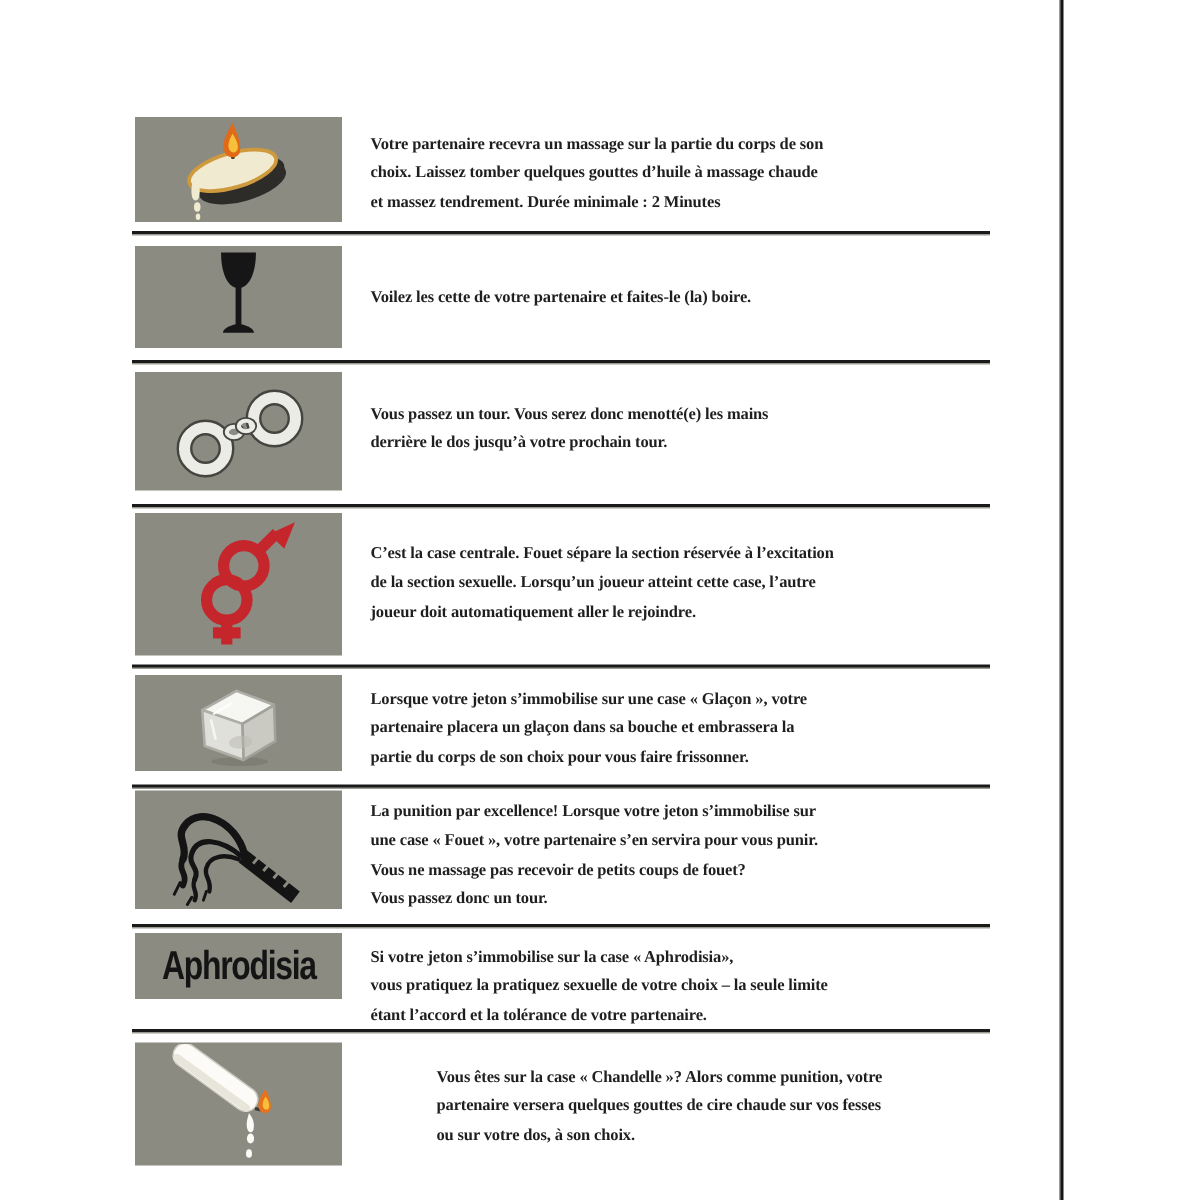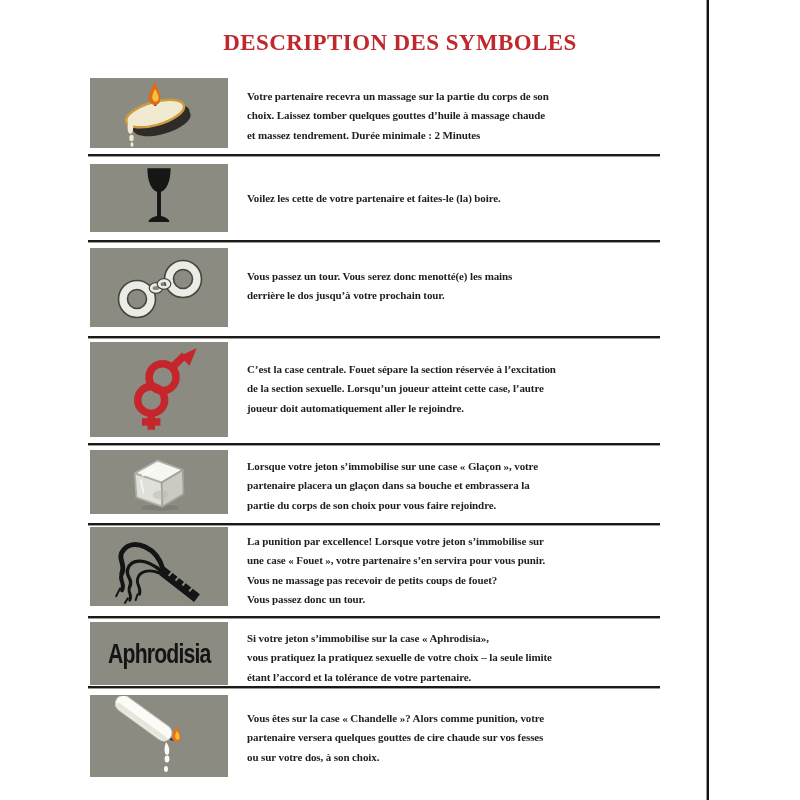--- a/index.html
+++ b/index.html
@@ -17,21 +17,20 @@
          border-left:1px solid #9a9a9a;}
   .aphro{font-family:"Liberation Sans",sans-serif;font-weight:bold;font-size:25px;
          color:#141414;letter-spacing:-1px;transform:scale(.85,1.08);white-space:nowrap;}
   svg{display:block;}
 </style>
 </head>
 <body>
 
 <div id="page">
 
-  <div class="title">DESCRIPTION DES SYMBOLES</div>
 
   <div>
     <div class="iconbox" style="top:78px;height:70px;">
       <svg width="120" height="68" viewBox="0 0 120 68">
         <g transform="rotate(-16 58 34)">
           <ellipse cx="60" cy="44" rx="30" ry="12" fill="#2d2c29"></ellipse>
           <ellipse cx="60" cy="40" rx="30" ry="12" fill="#2d2c29"></ellipse>
           <ellipse cx="56" cy="34" rx="30" ry="11.5" fill="#f0ead0" stroke="#cf9a3e" stroke-width="2.5"></ellipse>
         </g>
         <rect x="55" y="22" width="2.5" height="5" rx="1" fill="#4a3a20"></rect>
@@ -107,21 +106,21 @@
           <polygon points="16,22 46,36 44,64 15,50" fill="#e0e0da" stroke="#aeaea6" stroke-width="2"></polygon>
           <polygon points="72,24 46,36 44,64 70,52" fill="#cacac2" stroke="#a2a29a" stroke-width="2"></polygon>
           <ellipse cx="43" cy="50" rx="9" ry="5" fill="#b8b8b0" opacity=".5"></ellipse>
           <line x1="24" y1="26" x2="40" y2="19" stroke="#ffffff" stroke-width="2" opacity=".8"></line>
           <line x1="22" y1="30" x2="24" y2="46" stroke="#ffffff" stroke-width="2" opacity=".7"></line>
         </g>
       </svg>
     </div>
     <div class="rowtext" style="top:457px;">Lorsque votre jeton s’immobilise sur une case « Glaçon », votre
 partenaire placera un glaçon dans sa bouche et embrassera la
-partie du corps de son choix pour vous faire rejoindre.</div>
+partie du corps de son choix pour vous faire frissonner.</div>
   </div>
   <div class="divider" style="top:523px;"></div>
 
   <div>
     <div class="iconbox" style="top:527px;height:79px;">
       <svg width="112" height="74" viewBox="0 0 112 76">
         <polygon points="62,38 98,66 92,74 56,46" fill="#141414"></polygon>
         <g stroke="#8b8b82" stroke-width="2">
           <line x1="66" y1="47" x2="72" y2="40"></line>
           <line x1="73" y1="52" x2="79" y2="45"></line>
@@ -141,21 +140,21 @@
       </svg>
     </div>
     <div class="rowtext" style="top:532px;">La punition par excellence!  Lorsque votre jeton s’immobilise sur
 une case « Fouet », votre partenaire s’en servira pour vous punir.
 Vous ne massage pas recevoir de petits coups de fouet?
 Vous passez donc un tour.</div>
   </div>
   <div class="divider" style="top:616px;"></div>
 
   <div>
-    <div class="iconbox" style="top:622px;height:63px;">
+    <div class="iconbox" style="top:622px;height:44px;">
       <div class="aphro">Aphrodisia</div>
     </div>
     <div class="rowtext" style="top:629px;">Si votre jeton s’immobilise sur la case « Aphrodisia»,
 vous pratiquez la pratiquez sexuelle de votre choix – la seule limite
 étant l’accord et la tolérance de votre partenaire.</div>
   </div>
   <div class="divider" style="top:686px;"></div>
 
   <div>
     <div class="iconbox" style="top:695px;height:82px;">
@@ -165,19 +164,19 @@
           <rect x="10" y="24" width="62" height="5" rx="2.5" fill="#e8e6db"></rect>
         </g>
         <line x1="66" y1="43" x2="70" y2="44" stroke="#3a3a34" stroke-width="2"></line>
         <path d="M73,30 C69,36 67,40 69,44 C71,47 76,46.5 76.5,43 C77,39 75,34.5 73,30 z" fill="#e8721b"></path>
         <path d="M73,35 C71.3,38 70.5,40.5 71.7,42.6 C72.8,44.4 75.2,44 75.5,41.8 C75.8,39.3 74.4,37 73,35 z" fill="#f7c03a"></path>
         <path d="M62,46 c-1.5,5 -2,8 -1,11 c.8,2.5 3.5,2.5 4,0 c.8,-4 0,-7 -3,-11 z" fill="#fcfbf7"></path>
         <ellipse cx="63" cy="63" rx="2.4" ry="3.4" fill="#fcfbf7"></ellipse>
         <ellipse cx="62" cy="73" rx="2" ry="2.9" fill="#fcfbf7"></ellipse>
       </svg>
     </div>
-    <div class="rowtext" style="top:709px;">Vous êtes sur la case « Chandelle »? Alors comme punition, votre
+    <div class="rowtext" style="top:709px;margin-left:44px;">Vous êtes sur la case « Chandelle »? Alors comme punition, votre
 partenaire versera quelques gouttes de cire chaude sur vos fesses
 ou sur votre dos, à son choix.</div>
   </div>
 
   <div class="vline"></div>
 </div>
 
 </body></html>

